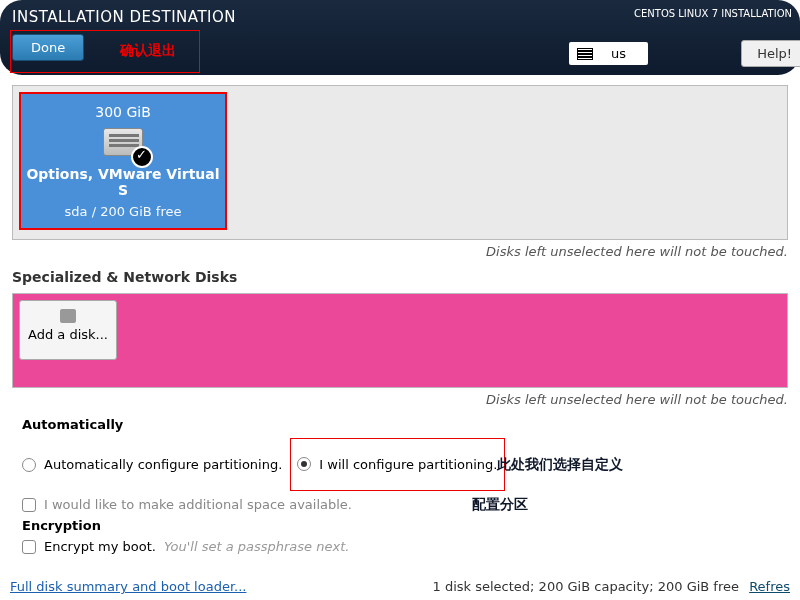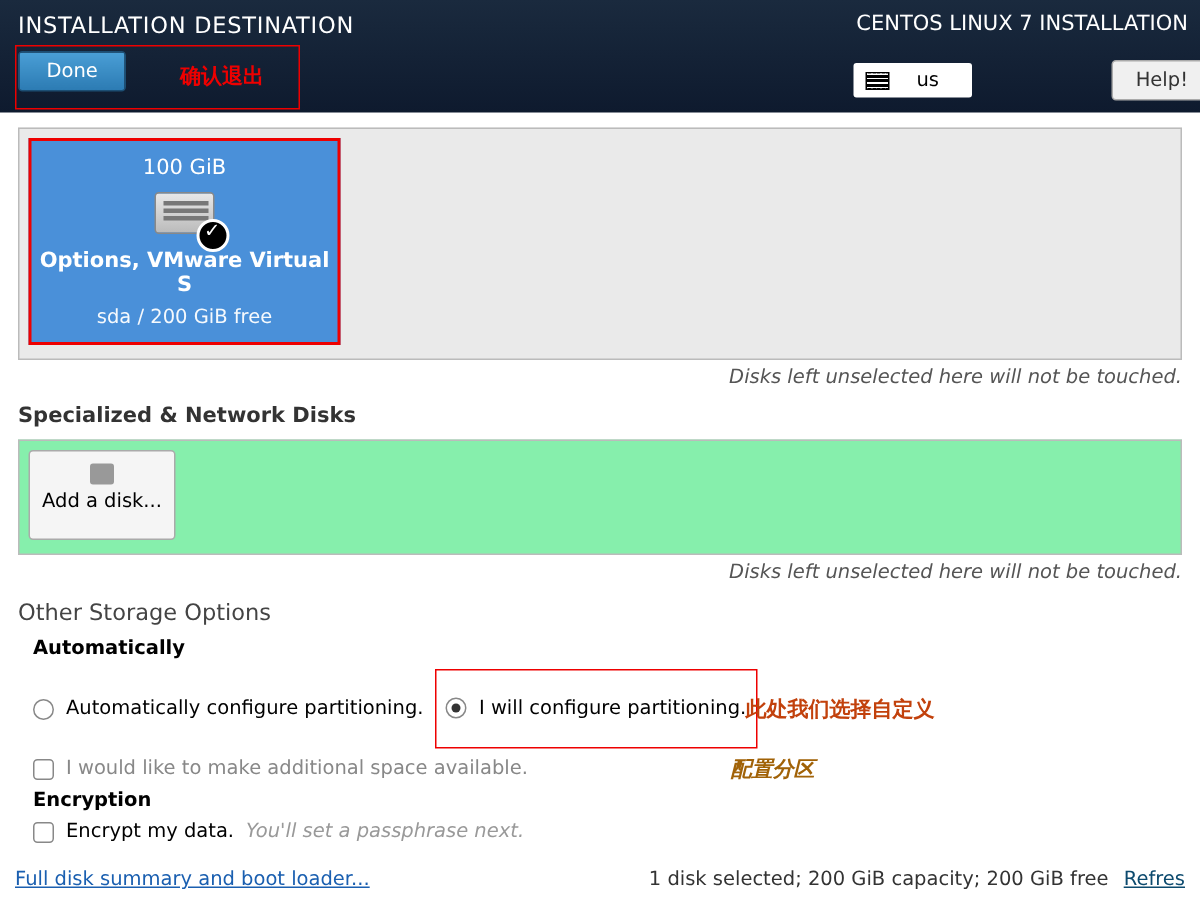--- a/index.html
+++ b/index.html
@@ -1,20 +1,20 @@
 <!DOCTYPE html>
 <html><head>
 <meta charset="utf-8">
 <style>
 * { margin: 0; padding: 0; box-sizing: border-box; font-family: "DejaVu Sans", "Cantarell", sans-serif; }
 body { width: 800px; height: 600px; overflow: hidden; background: #fff; position: relative; }
 
-.header { background: linear-gradient(#1a2a3e, #0e1a2e); height: 75px; color: #fff; position: relative; padding: 8px 12px 0 12px; }
+.header { background: linear-gradient(#1a2a3e, #0e1a2e); height: 75px; color: #fff; position: relative; padding: 8px 12px 0 12px; border-radius: 22px; }
 .title { font-size: 15px; font-weight: 500; letter-spacing: 0.5px; }
-.subtitle { position: absolute; right: 8px; top: 8px; font-size: 14px; font-weight: 400; }
+.subtitle { position: absolute; right: 8px; top: 8px; font-size: 10px; font-weight: 400; }
 .done-btn { margin-top: 8px; background: linear-gradient(#4a9fd6,#2c7bb3); border: 1px solid #1c4e73; color: #fff; padding: 5px 18px; border-radius: 3px; font-size: 13px; cursor: pointer; }
 .confirm-exit { color: #e00; font-size: 14px; font-weight: 600; position: absolute; left: 120px; top: 42px; }
 .confirm-box { position: absolute; left: 10px; top: 30px; width: 190px; height: 43px; border: 1px solid #e00; }
 
 .kb-layout { position: absolute; right: 152px; top: 42px; background: #fff; color: #000; padding: 4px 22px 4px 8px; font-size: 13px; display: flex; align-items: center; gap: 18px; border-radius: 2px; }
 .kb-grid { display: inline-block; width: 16px; height: 12px; background: #000; position: relative; }
 .kb-grid::before { content:""; position:absolute; inset:1px; background: repeating-linear-gradient(#fff 0 1px,#000 1px 3px), repeating-linear-gradient(90deg,#fff 0 1px,#000 1px 3px); }
 .help-btn { position: absolute; right: -8px; top: 40px; background: #f0f0f0; color: #333; border: 1px solid #aaa; padding: 5px 15px; border-radius: 3px; font-size: 13px; cursor: pointer; }
 
 .content { padding: 10px 12px 0 12px; }
@@ -25,34 +25,34 @@
 .disk-icon { width: 40px; height: 28px; background: linear-gradient(#e8e8e8,#bbb); border-radius: 3px; border: 1px solid #888; margin: 2px auto 6px auto; position: relative; }
 .disk-icon::after { content:""; position:absolute; width: 30px; height: 3px; background: #777; top: 5px; left: 5px; box-shadow: 0 5px #777, 0 10px #777; }
 .check-badge { position: absolute; right: -10px; bottom: -6px; width: 22px; height: 22px; background: #000; border-radius: 50%; border: 2px solid #fff; }
 .check-badge::after { content:"✓"; color:#fff; font-size:13px; position:absolute; left:3px; top:-1px; font-weight:bold; }
 .disk-name { font-size: 14px; font-weight: 600; margin-bottom: 6px; }
 .disk-sub { font-size: 13px; opacity: 0.95; }
 .annot-disk { position:absolute; left: 162px; top: 45px; color: #e00; font-size: 14px; font-weight: 600; }
 
 .hint { text-align: right; font-style: italic; color: #555; font-size: 13px; margin: 4px 0 10px 0; }
 .section-h { font-size: 14px; font-weight: 600; color: #333; margin: 4px 0 8px 0; }
-.adddisk-wrap { border:1px solid #bbb; background:#86efac; padding:6px; height:77px; }
+.adddisk-wrap { border:1px solid #bbb; background:#ec4899; padding:6px; height:95px; }
 .adddisk { border:1px solid #aaa; background:#f5f5f5; width:98px; height:60px; text-align:center; padding-top:8px; font-size:13px; cursor:pointer; border-radius:3px; }
 .adddisk-icon { width:16px;height:14px;background:#999;margin:0 auto 4px;border-radius:2px;position:relative; }
 
 .oso { margin-top: 10px; padding-left: 0; }
 .oso-title { font-size: 15px; color: #444; margin-bottom: 8px; }
 .sub-label { font-size: 13px; font-weight: 600; margin-bottom: 6px; padding-left: 10px; }
 .row { display:flex; align-items:center; gap:8px; padding-left:10px; font-size:13px; margin-bottom:6px; position:relative; }
 .radio { width:14px;height:14px;border:1px solid #888;border-radius:50%;display:inline-flex;align-items:center;justify-content:center;flex-shrink:0; cursor:pointer; }
 .radio.sel::after{content:"";width:6px;height:6px;background:#333;border-radius:50%;}
 .chk { width:14px;height:14px;border:1px solid #888;border-radius:3px;flex-shrink:0; cursor:pointer; }
 .disabled { color:#888; }
 .red-box { border:1px solid #e00; padding:18px 6px; display:inline-flex; align-items:flex-start; gap:8px; }
-.annot-partition { position:absolute; left:485px; color:#c2410c; font-size:14px; font-weight:600; }
+.annot-partition { position:absolute; left:485px; color:#0f172a; font-size:14px; font-weight:600; }
 .italic-note { color:#999; font-style:italic;text-align:center; }
 
 .footer { position:absolute; bottom:6px; left:10px; right:10px; display:flex; justify-content:space-between; font-size:13px; align-items:baseline; }
 .link { color:#1a5fb0; text-decoration:underline; cursor:pointer; }
 .status-right { color:#333; }
 .refresh { color:#0c4a6e; text-decoration:underline; margin-left:6px; cursor:pointer; }
 </style>
 </head>
 <body>
 
@@ -65,61 +65,60 @@
   <div class="kb-layout">
     <span class="kb-grid"></span>
     <span>us</span>
   </div>
   <button class="help-btn">Help!</button>
 </div>
 
 <div class="content">
   <div class="disk-area">
     <div class="disk-tile">
-      <div class="disk-size">100 GiB</div>
+      <div class="disk-size">300 GiB</div>
       <div class="disk-icon-wrap">
         <div class="disk-icon"></div>
         <div class="check-badge"></div>
       </div>
       <div class="disk-name">Options, VMware Virtual S</div>
       <div class="disk-sub">sda   /   200 GiB free</div>
     </div>
   </div>
   <div class="hint">Disks left unselected here will not be touched.</div>
 
   <div class="section-h">Specialized &amp; Network Disks</div>
   <div class="adddisk-wrap">
     <div class="adddisk">
       <div class="adddisk-icon"></div>
       <span>Add a disk...</span>
     </div>
   </div>
   <div class="hint">Disks left unselected here will not be touched.</div>
 
   <div class="oso">
-    <div class="oso-title">Other Storage Options</div>
     <div class="sub-label">Automatically</div>
     <div class="row">
       <span class="radio"></span>
       <span>Automatically configure partitioning.</span>
       <span class="red-box">
         <span class="radio sel"></span>
         <span>I will configure partitioning.</span>
       </span>
       <span class="annot-partition">此处我们选择自定义</span>
     </div>
     <div class="row disabled">
       <span class="chk"></span>
       <span>I would like to make additional space available.</span>
-      <span class="annot-partition" style="left:475px;color:#a16207;font-style:italic;">配置分区</span>
+      <span class="annot-partition" style="left:460px;color:#0f172a;">配置分区</span>
     </div>
     <div class="sub-label" style="margin-top:6px">Encryption</div>
     <div class="row">
       <span class="chk"></span>
-      <span>Encrypt my data.</span>
+      <span>Encrypt my boot.</span>
       <span class="italic-note">You'll set a passphrase next.</span>
     </div>
   </div>
 </div>
 
 <div class="footer">
   <span class="link">Full disk summary and boot loader...</span>
   <span class="status-right">
     <span>1 disk selected; 200 GiB capacity; 200 GiB free</span>
     <span class="refresh">Refres</span>

